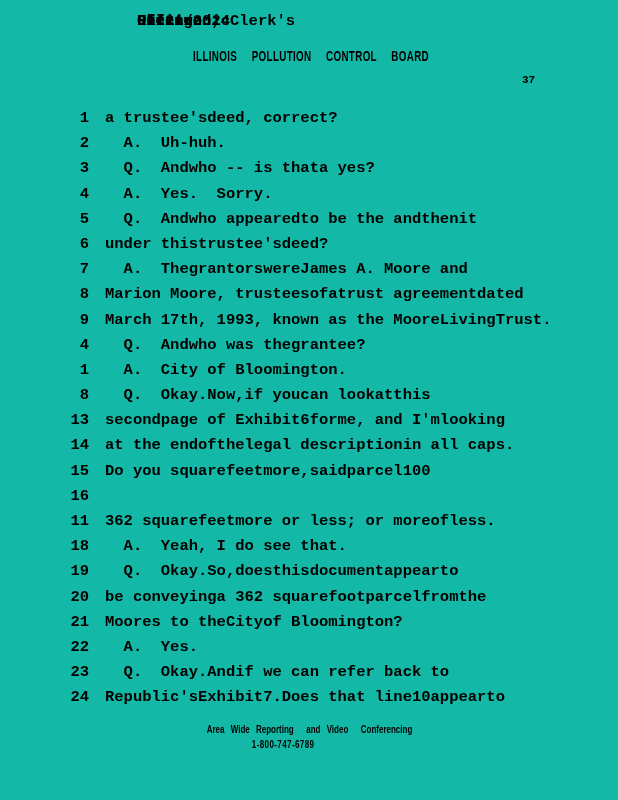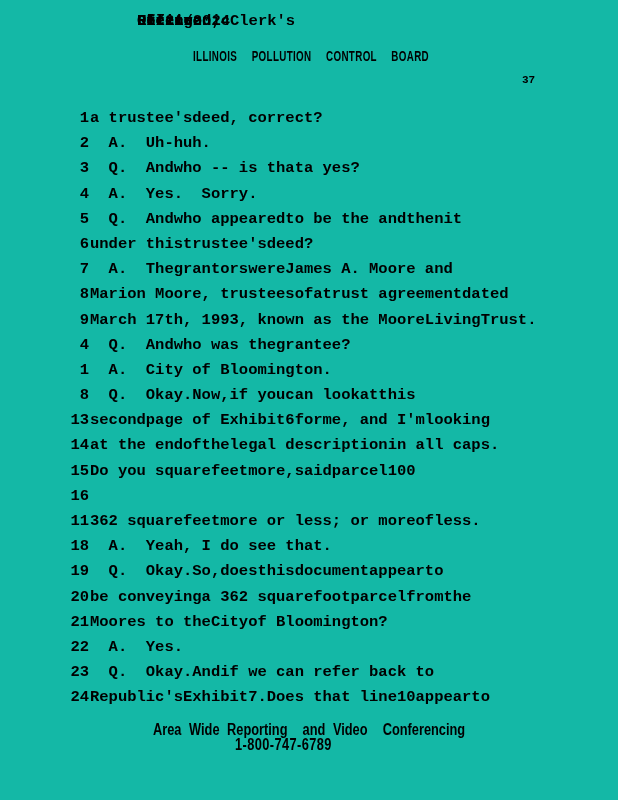--- a/index.html
+++ b/index.html
@@ -77,33 +77,33 @@
     line-height: 25.2px;
     white-space: pre;
   }
   .line .num {
     flex: none;
     width: 34px;
     text-align: right;
   }
   .line .text {
     flex: none;
-    margin-left: 1px;
+    margin-left: 16px;
   }
 
   
   .footer {
     position: absolute;
     left: 0;
     top: 723px;
     width: 618px;
     text-align: center;
     font-family: "Liberation Sans", "DejaVu Sans", sans-serif;
     font-weight: bold;
-    font-size: 16px;
+    font-size: 10px;
     line-height: 14.5px;
   }
   .footer .fline1,
   .footer .fline2 {
     display: inline-block;
     transform: scaleX(0.8);
     transform-origin: center top;
     white-space: pre;
   }
   .footer .fline1 { word-spacing: 5px; }

